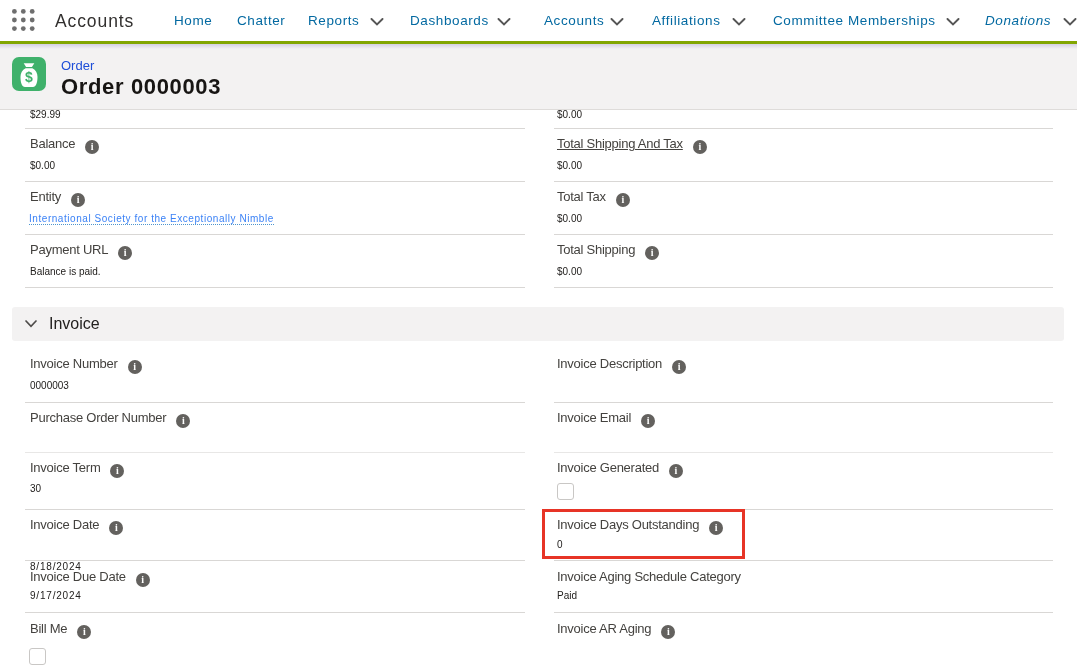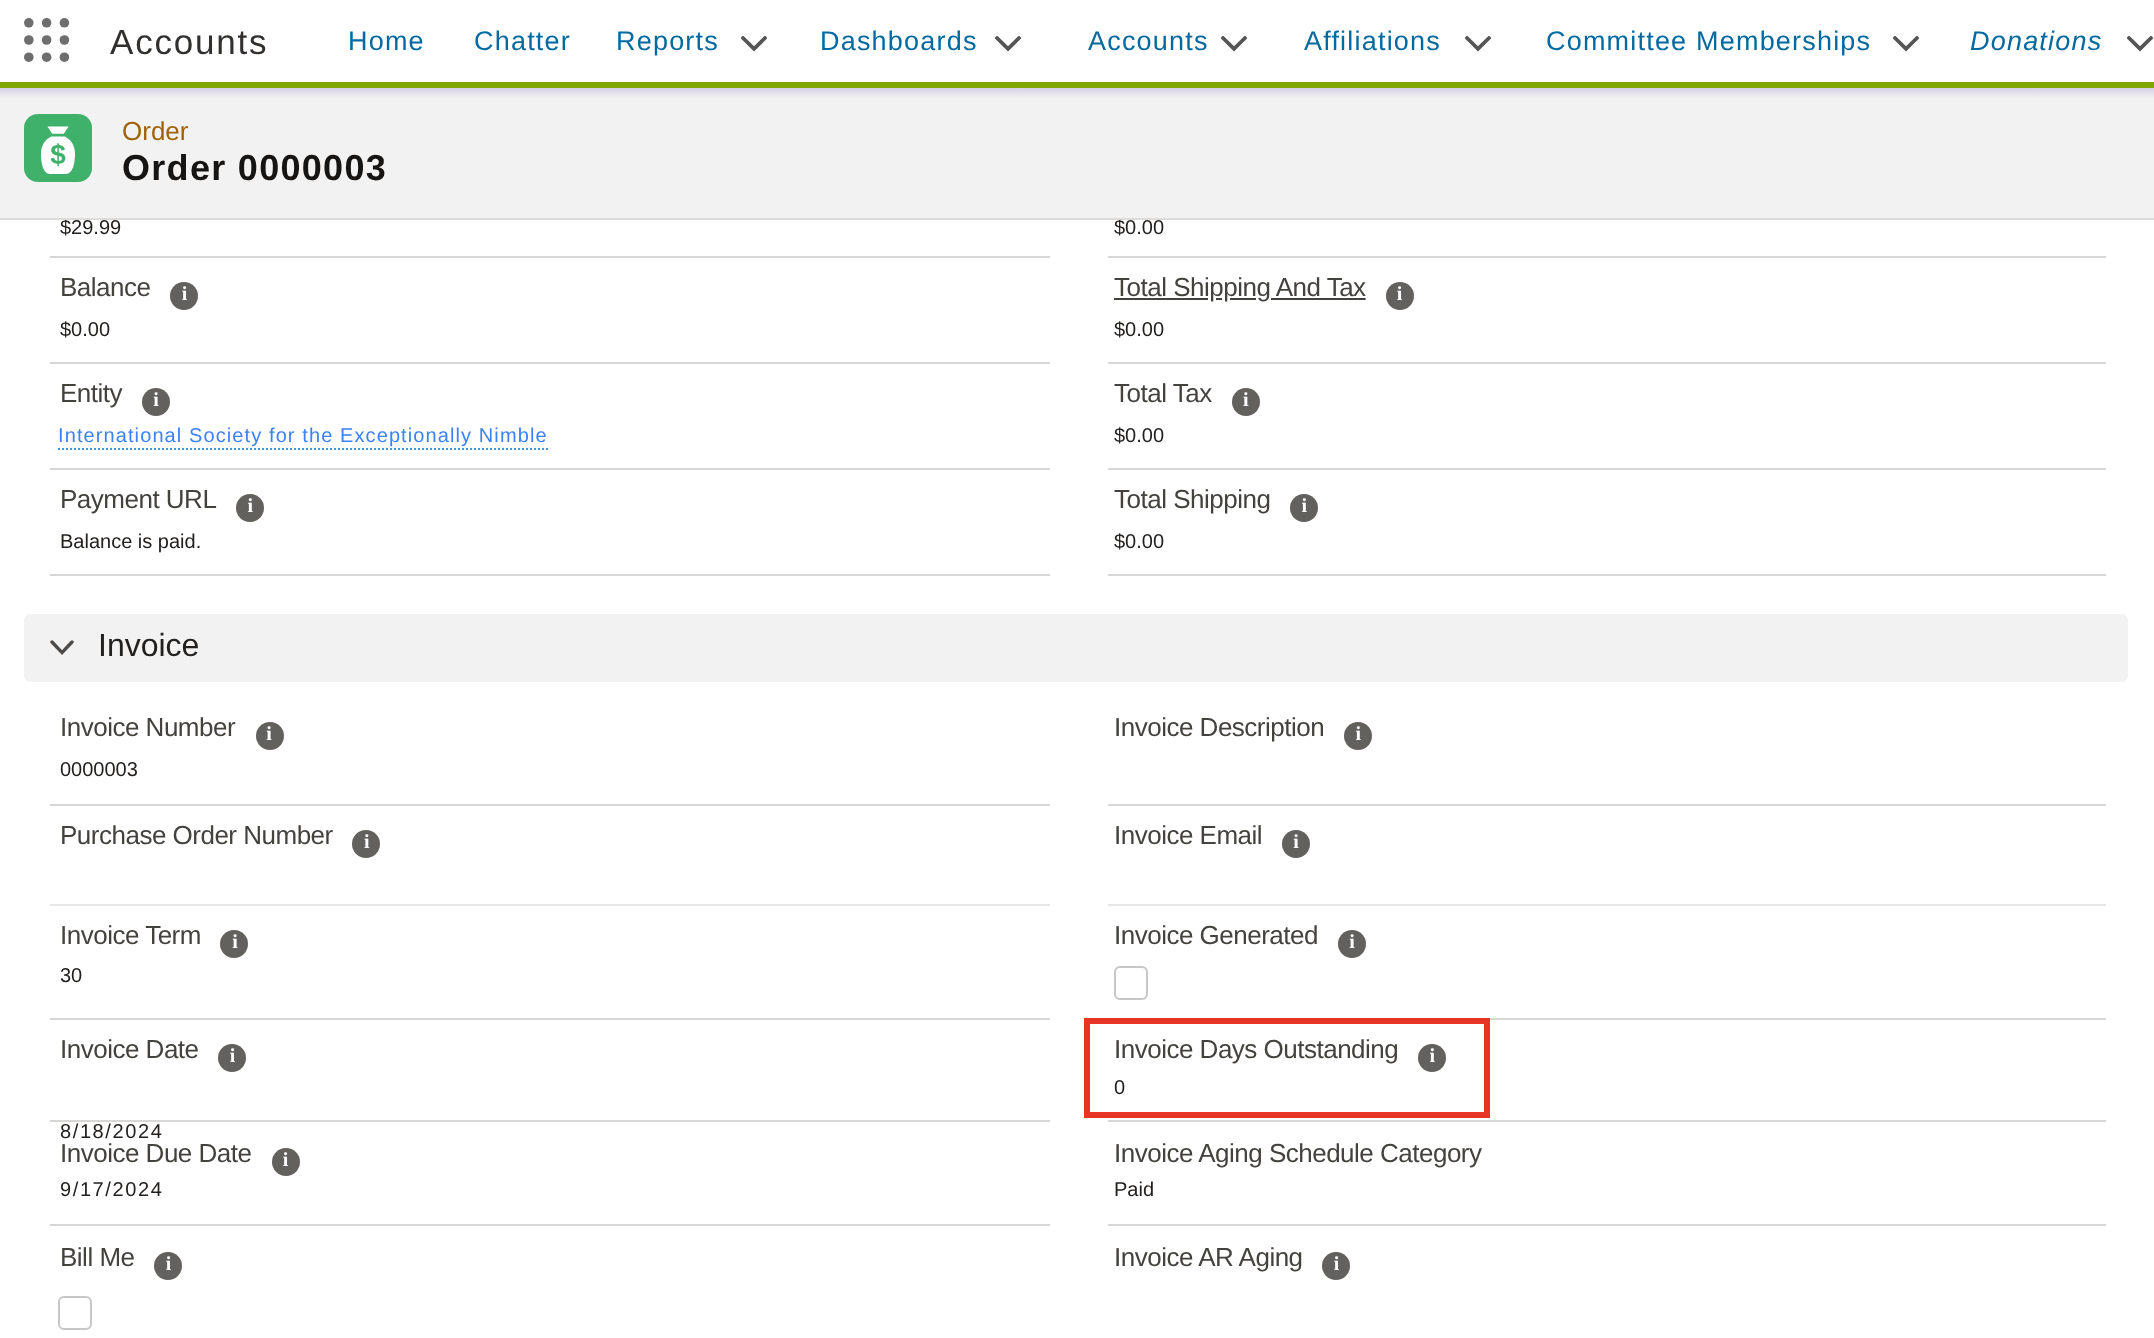--- a/index.html
+++ b/index.html
@@ -134,14 +134,14 @@
 
 <div class="abs" style="left:0;top:41px;width:1077px;height:3px;background:#82a602;"></div>
 <div class="abs" style="left:0;top:44px;width:1077px;height:66px;background:#f3f2f2;border-bottom:1px solid #dedcda;"></div>
 <div class="abs" style="left:0;top:44px;width:1077px;height:5px;background:linear-gradient(rgba(140,130,190,0.30),rgba(140,130,190,0));"></div>
 <svg class="abs" style="left:12px;top:57px;" width="34" height="34" viewBox="0 0 34 34">
   <rect x="0" y="0" width="34" height="34" rx="7" fill="#3fb16b"></rect>
   <path d="M11.7 6.3 h10.6 l-2.4 3.6 h-5.8 z" fill="#fff"></path>
   <path d="M13.6 11.2 h6.8 c3.4 1.7 5.1 4.9 5.1 8.6 c0 4.6-0.9 10.2-4.6 10.2 h-7.8 c-3.7 0-4.6-5.6-4.6-10.2 c0-3.7 1.7-6.9 5.1-8.6 z" fill="#fff"></path>
   <text x="17" y="25" font-size="14" font-weight="bold" text-anchor="middle" fill="#3fb16b" font-family="Liberation Sans, sans-serif">$</text>
 </svg>
-<div class="abs" style="left:61px;top:58px;font-size:13px;color:#a16207;">Order</div>
-<div class="abs" style="left:61px;top:74px;font-size:18px;font-weight:bold;letter-spacing:0.65px;color:#171513;">Order 0000003</div>
+<div class="abs" style="left:61px;top:58px;font-size:13px;color:#1d4ed8;">Order</div>
+<div class="abs" style="left:61px;top:74px;font-size:22px;font-weight:bold;letter-spacing:0.65px;color:#171513;">Order 0000003</div>
 
 </body></html>

